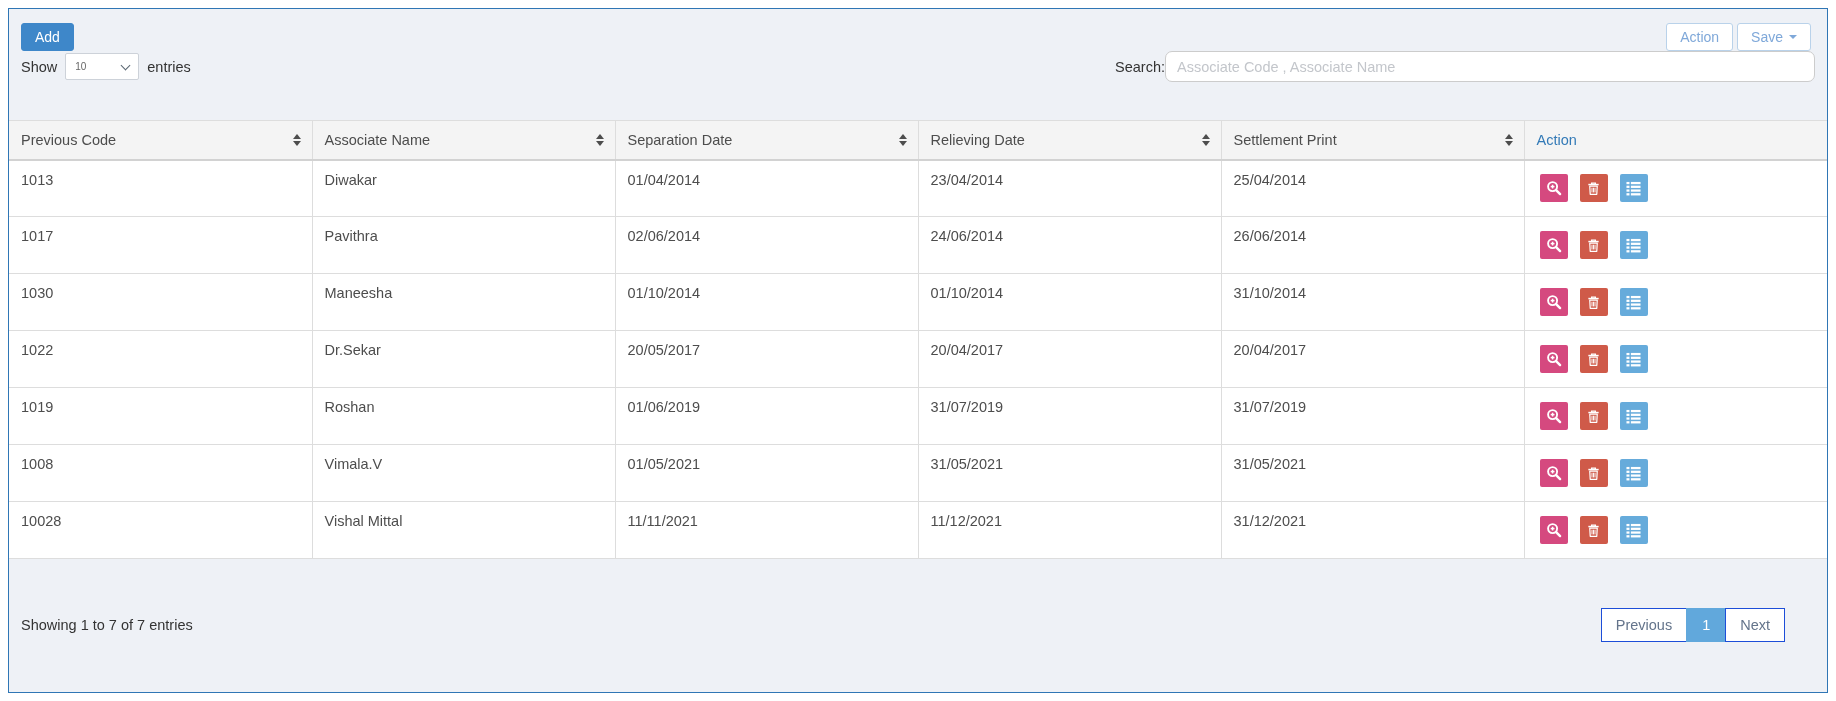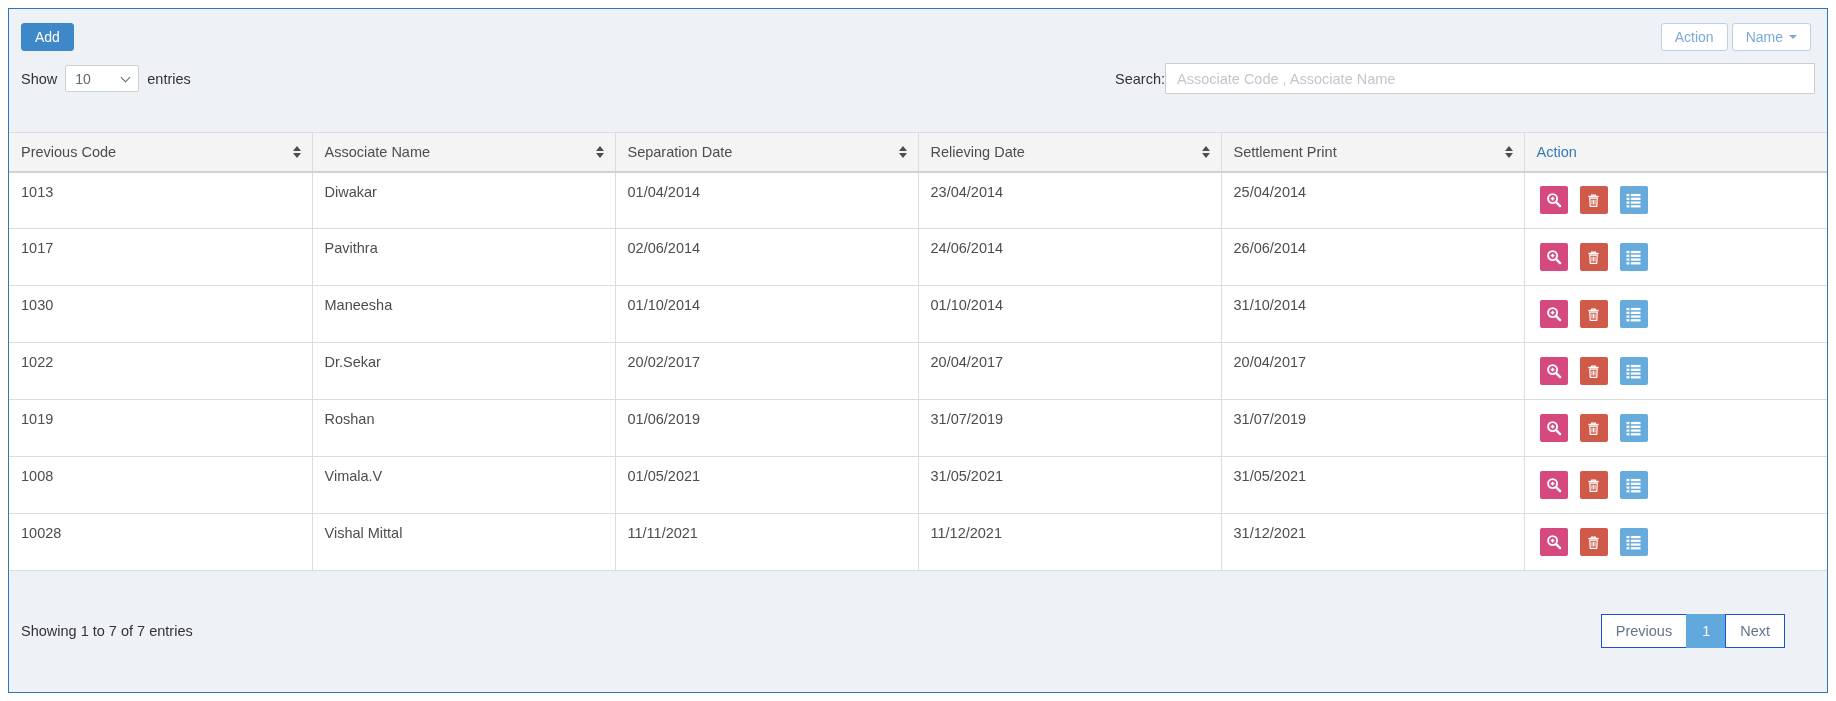--- a/index.html
+++ b/index.html
@@ -19,21 +19,21 @@
   .title-bar {
     background: var(--titlebar, #2e7cc3);
     color: #fff;
     font-size: 17px;
     padding: 9px 15px 10px;
     flex: 0 0 auto;
   }
 
   
   .controls { padding: 14px 12px 0; flex: 0 0 auto; }
-  .controls-row1 { display: flex; justify-content: space-between; align-items: flex-start; margin-bottom: 12px; }
+  .controls-row1 { display: flex; justify-content: space-between; align-items: flex-start; }
   .btn-add {
     background: var(--add-button, #3e87c9);
     color: #fff; border: 1px solid var(--add-button, #3e87c9);
     font-family: inherit; font-size: 14px;
     padding: 5px 13px; border-radius: 3px; cursor: pointer;
   }
   .right-btns { display: flex; gap: 4px; padding-right: 4px; }
   .btn-outline {
     background: #fff;
     color: var(--outline-button-text, #7fa8d9);
@@ -45,34 +45,34 @@
   .caret { display: inline-block; width: 0; height: 0; border-left: 4px solid transparent;
     border-right: 4px solid transparent; border-top: 4px solid currentColor; margin-left: 6px; }
 
   .controls-row2 { display: flex; justify-content: space-between; align-items: center; padding-bottom: 38px; }
   .show-group { display: flex; align-items: center; gap: 8px; font-size: 14.5px; color: #333; }
   .select-wrap { position: relative; }
   .page-size {
     -webkit-appearance: none; appearance: none;
     width: 74px; height: 27px; background: #fff;
     border: 1px solid #cdd2d9; border-radius: 2px;
-    font-family: inherit; font-size: 14px; color: #666;
+    font-family: inherit; font-size: 10px; color: #666;
     padding: 0 24px 0 9px; cursor: pointer;
   }
   .chevron {
     position: absolute; right: 10px; top: 9px;
     width: 7px; height: 7px; pointer-events: none;
     border-right: 1.6px solid #5a6672; border-bottom: 1.6px solid #5a6672;
     transform: rotate(45deg);
   }
   .search-group { display: flex; align-items: center; }
   .search-label { font-size: 14.5px; color: #333; }
   .search-input {
     width: 650px; height: 31px; background: #fff;
-    border: 1px solid #ccc; border-radius: 1px;
+    border: 1px solid #ccc; border-radius: 7px;
     font-family: inherit; font-size: 14.5px; color: #555; padding: 0 11px;
   }
   .search-input::placeholder { color: #c3c6cb; }
 
   
   table { width: 100%; border-collapse: collapse; background: #fff; table-layout: fixed; }
   thead th {
     background: #f4f4f4;
     font-weight: normal; font-size: 14.5px; color: #4d4d4d;
     text-align: left; padding: 10px 12px;
@@ -124,21 +124,21 @@
 
 
   <div class="controls">
     <div class="controls-row1">
       <button class="btn-add">Add</button>
       <div class="right-btns">
         <button class="btn-outline">
             <span>Action</span>
           </button>
         <button class="btn-outline">
-            <span>Name</span>
+            <span>Save</span>
             <span class="caret"></span>
           </button>
       </div>
     </div>
     <div class="controls-row2">
       <div class="show-group">
         <span>Show</span>
         <span class="select-wrap">
           <select class="page-size">
             <option>10</option>
@@ -320,21 +320,21 @@
           <rect x="0.5" y="13" width="3.2" height="2.4"></rect>
                 <rect x="5.2" y="13" width="10.3" height="2.4"></rect>
         </svg>
       </button>
     </td>
   </tr>
 
   <tr>
     <td>1022</td>
     <td>Dr.Sekar</td>
-    <td>20/02/2017</td>
+    <td>20/05/2017</td>
     <td>20/04/2017</td>
     <td>20/04/2017</td>
     <td class="action-cell">
       <button class="act-btn act-zoom">
         <svg viewBox="0 0 16 16" width="16" height="16" fill="none" stroke="#fff">
           <circle cx="6.6" cy="6.6" r="4.5" stroke-width="1.9"></circle>
           <line x1="10.1" y1="10.1" x2="14.1" y2="14.1" stroke-width="2.4" stroke-linecap="round"></line>
           <line x1="6.6" y1="4.7" x2="6.6" y2="8.5" stroke-width="1.5"></line>
           <line x1="4.7" y1="6.6" x2="8.5" y2="6.6" stroke-width="1.5"></line>
         </svg>

